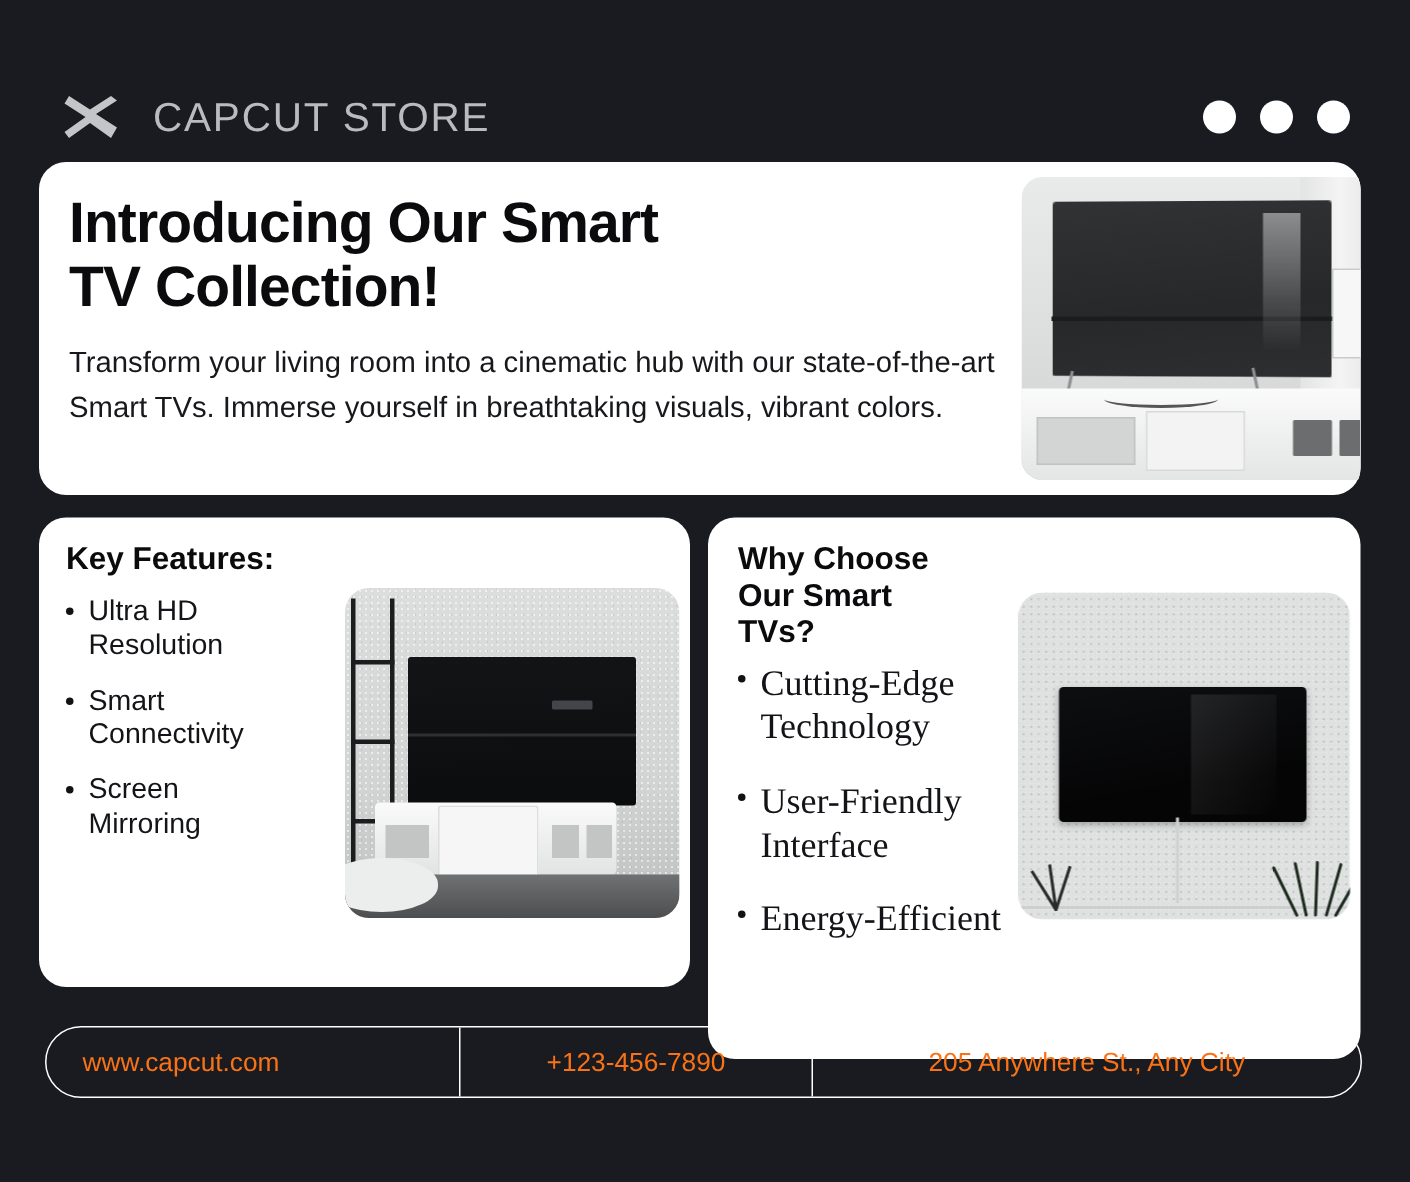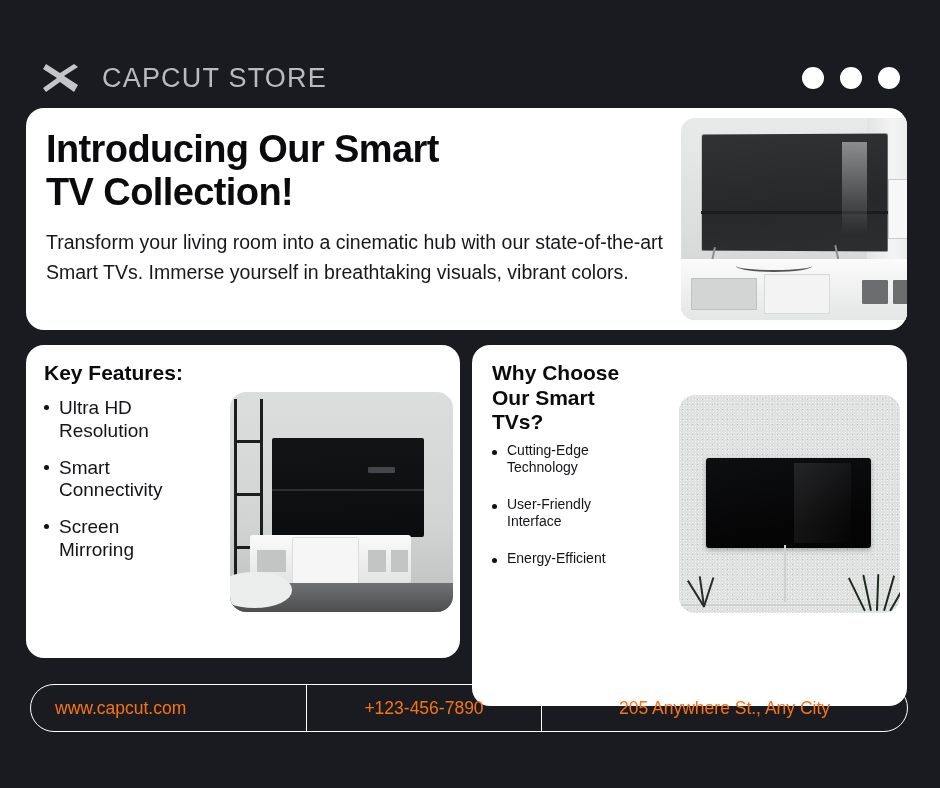--- a/index.html
+++ b/index.html
@@ -90,21 +90,21 @@
   ul.blist li::before {
     content: "";
     position: absolute;
     left: 0; top: 8px;
     width: 5px; height: 5px;
     border-radius: 50%;
     background: #111215;
   }
   .feat ul.blist { left: 18px; top: 52px; width: 180px; font-size: 19px; line-height: 1.2; }
   .feat ul.blist li { margin-bottom: 14px; }
-  .why ul.blist { left: 20px; top: 97px; width: 200px; font-size: 14px; line-height: 1.22; }
+  .why ul.blist { left: 20px; top: 97px; width: 200px; font-size: 24px; line-height: 1.22; font-family: Liberation Serif, serif; }
   .why ul.blist li { margin-bottom: 20px; }
 
   .card-photo { position: absolute; border-radius: 16px; overflow: hidden; }
   .feat .card-photo { left: 204px; top: 47px; width: 223px; height: 220px; }
   .why  .card-photo { left: 207px; top: 50px; width: 221px; height: 218px; }
 
   
   .ph { position: absolute; inset: 0; }
 
   

